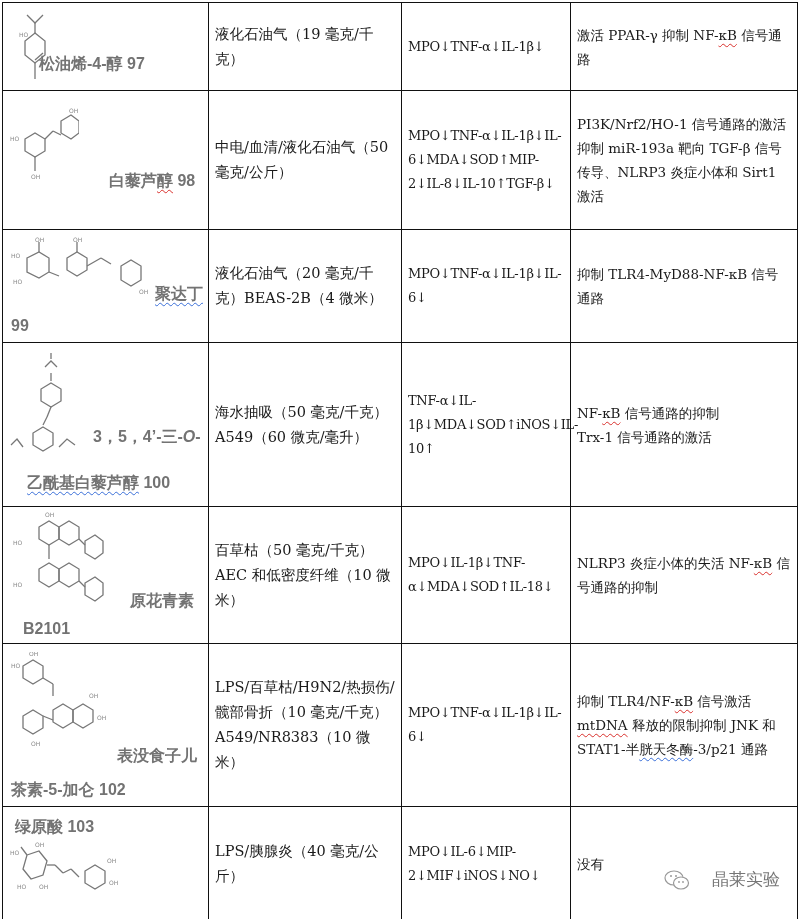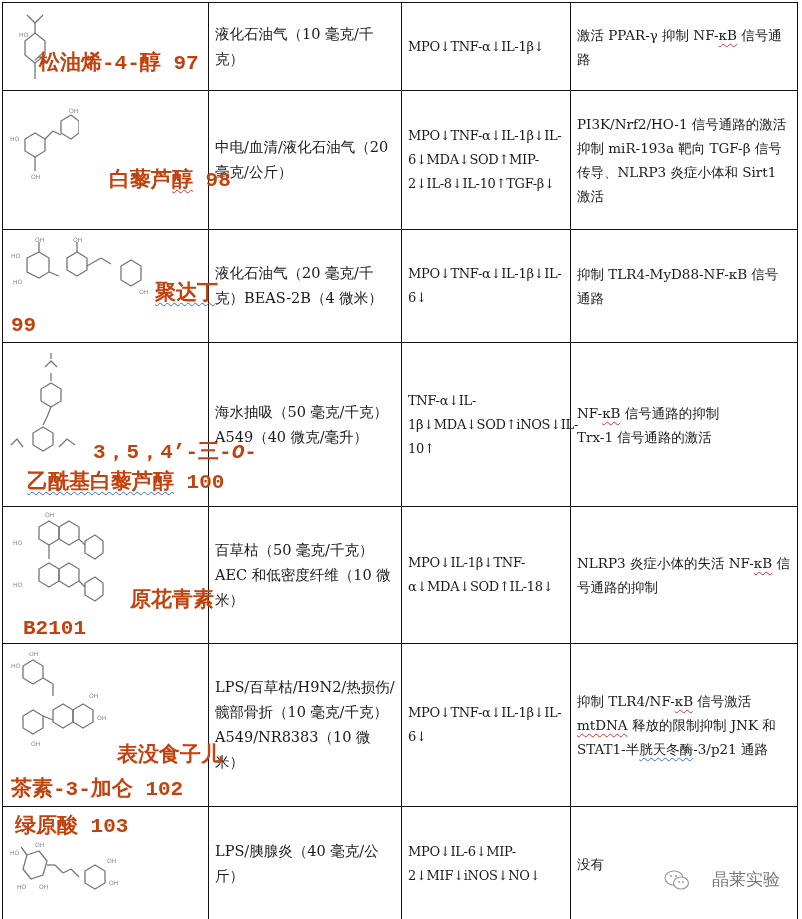--- a/index.html
+++ b/index.html
@@ -18,22 +18,22 @@
     padding: 0 6px;
     font-size: 14px;
     line-height: 24px;
   }
   .c1 { width: 205px; position: relative; padding: 0 !important; }
   .c2 { width: 180px; font-size: 14.5px !important; line-height: 25px !important; }
   .c3 { width: 156px; font-size: 13px !important; line-height: 24px !important; letter-spacing: -0.3px; }
   .c4 { font-size: 13.5px !important; line-height: 24px !important; }
   .cpd { position: relative; height: 100%; width: 100%; }
   .name {
-    font-family: Liberation Mono, monospace;
-    font-weight: bold; font-size: 21px; color: #c2410c;
+    font-family: Liberation Sans, sans-serif;
+    font-weight: bold; font-size: 16px; color: #737373;
     position: absolute; white-space: nowrap;
   }
   .sq-red { text-decoration: underline wavy #d9302c; text-underline-offset: 3px; text-decoration-thickness: 1px; }
   .sq-blue { text-decoration: underline wavy #3a6fd8; text-underline-offset: 3px; text-decoration-thickness: 1px; }
   svg.struct { position: absolute; }
   svg.struct line, svg.struct polyline, svg.struct polygon { stroke: #777; stroke-width: 1.3; fill: none; }
   svg.struct text { font-family: "DejaVu Sans", sans-serif; font-size: 6px; fill: #888; }
   .watermark {
     position: absolute; right: 22px; bottom: 28px;
     display: flex; align-items: center; gap: 22px;
@@ -53,42 +53,42 @@
           <polyline points="10,4 18,12 26,4"></polyline>
           <line x1="18" y1="12" x2="18" y2="22"></line>
           <polygon points="18,22 28,30 28,44 18,52 8,44 8,30"></polygon>
           <line x1="26" y1="42" x2="18" y2="49"></line>
           <line x1="18" y1="52" x2="18" y2="68"></line>
           <text x="2" y="26">HO</text>
         </svg>
         <span class="name" style="left:36px;top:49px">松油烯-4-醇 97</span>
       </div>
     </td>
-    <td class="c2">液化石油气（10 毫克/千克）</td>
+    <td class="c2">液化石油气（19 毫克/千克）</td>
     <td class="c3">MPO↓TNF-α↓IL-1β↓</td>
     <td class="c4"><span>激活 PPAR-γ 抑制 NF-</span><span class="sq-red">κB</span><span> 信号通路</span></td>
   </tr>
 
   <tr style="height:138px">
     <td class="c1">
       <div class="cpd" style="height:138px">
         <svg class="struct" style="left:6px;top:10px" width="70" height="110">
           <polygon points="16,38 26,32 36,38 36,50 26,56 16,50"></polygon>
           <line x1="36" y1="38" x2="44" y2="30"></line>
           <line x1="44" y1="30" x2="52" y2="34"></line>
           <polygon points="52,20 62,14 70,20 70,32 62,38 52,32"></polygon>
           <line x1="26" y1="56" x2="26" y2="70"></line>
           <text x="1" y="40">HO</text>
           <text x="22" y="78">OH</text>
           <text x="60" y="12">OH</text>
         </svg>
         <span class="name" style="left:106px;top:78px"><span>白藜芦</span><span class="sq-red">醇</span><span> 98</span></span>
       </div>
     </td>
-    <td class="c2">中电/血清/液化石油气（20 毫克/公斤）</td>
+    <td class="c2">中电/血清/液化石油气（50 毫克/公斤）</td>
     <td class="c3">MPO↓TNF-α↓IL-1β↓IL-6↓MDA↓SOD↑MIP-2↓IL-8↓IL-10↑TGF-β↓</td>
     <td class="c4">PI3K/Nrf2/HO-1 信号通路的激活抑制 miR-193a 靶向 TGF-β 信号传导、NLRP3 炎症小体和 Sirt1 激活</td>
   </tr>
 
   <tr style="height:112px">
     <td class="c1">
       <div class="cpd" style="height:112px">
         <svg class="struct" style="left:6px;top:6px" width="150" height="72">
           <polygon points="18,22 30,16 40,22 40,36 30,42 18,36"></polygon>
           <line x1="40" y1="36" x2="50" y2="40"></line>
@@ -120,25 +120,25 @@
           <line x1="42" y1="2" x2="42" y2="8"></line>
           <polyline points="36,16 42,10 48,16"></polyline>
           <line x1="42" y1="22" x2="42" y2="30"></line>
           <polygon points="42,32 52,38 52,50 42,56 32,50 32,38"></polygon>
           <line x1="42" y1="56" x2="38" y2="66"></line>
           <line x1="38" y1="66" x2="34" y2="74"></line>
           <polygon points="34,76 44,82 44,94 34,100 24,94 24,82"></polygon>
           <polyline points="2,94 8,88 14,96"></polyline>
           <polyline points="50,96 58,88 66,94"></polyline>
         </svg>
-        <span class="name" style="left:90px;top:98px"><span>3，5，4’-三-</span><i>O</i><span>-</span></span>
+        <span class="name" style="left:90px;top:82px"><span>3，5，4’-三-</span><i>O</i><span>-</span></span>
         <span class="name" style="left:24px;top:128px"><span class="sq-blue">乙酰基白藜芦醇</span><span> 100</span></span>
       </div>
     </td>
-    <td class="c2">海水抽吸（50 毫克/千克）A549（40 微克/毫升）</td>
+    <td class="c2">海水抽吸（50 毫克/千克）A549（60 微克/毫升）</td>
     <td class="c3">TNF-α↓IL-1β↓MDA↓SOD↑iNOS↓IL-10↑</td>
     <td class="c4"><span>NF-</span><span class="sq-red">κB</span><span> 信号通路的抑制</span><br><span>Trx-1 信号通路的激活</span></td>
   </tr>
 
   <tr style="height:136px">
     <td class="c1">
       <div class="cpd" style="height:136px">
         <svg class="struct" style="left:6px;top:4px" width="100" height="106">
           <polygon points="30,16 40,10 50,16 50,28 40,34 30,28"></polygon>
           <polygon points="50,16 60,10 70,16 70,28 60,34 50,28"></polygon>
@@ -173,21 +173,21 @@
           <polygon points="64,58 74,52 84,58 84,70 74,76 64,70"></polygon>
           <polygon points="14,64 24,58 34,64 34,76 24,82 14,76"></polygon>
           <line x1="34" y1="64" x2="44" y2="68"></line>
           <text x="20" y="4">OH</text>
           <text x="2" y="16">HO</text>
           <text x="80" y="46">OH</text>
           <text x="88" y="68">OH</text>
           <text x="22" y="94">OH</text>
         </svg>
         <span class="name" style="left:114px;top:100px">表没食子儿</span>
-        <span class="name" style="left:8px;top:134px">茶素-3-加仑 102</span>
+        <span class="name" style="left:8px;top:134px">茶素-5-加仑 102</span>
       </div>
     </td>
     <td class="c2">LPS/百草枯/H9N2/热损伤/髋部骨折（10 毫克/千克）A549/NR8383（10 微米）</td>
     <td class="c3">MPO↓TNF-α↓IL-1β↓IL-6↓</td>
     <td class="c4"><span>抑制 TLR4/NF-</span><span class="sq-red">κB</span><span> 信号激活</span><br><span class="sq-red">mtDNA</span><span> 释放的限制抑制 JNK 和 STAT1-半</span><span class="sq-blue">胱天冬酶</span><span>-3/p21 通路</span></td>
   </tr>
 
   <tr style="height:114px">
     <td class="c1">
       <div class="cpd" style="height:114px">

